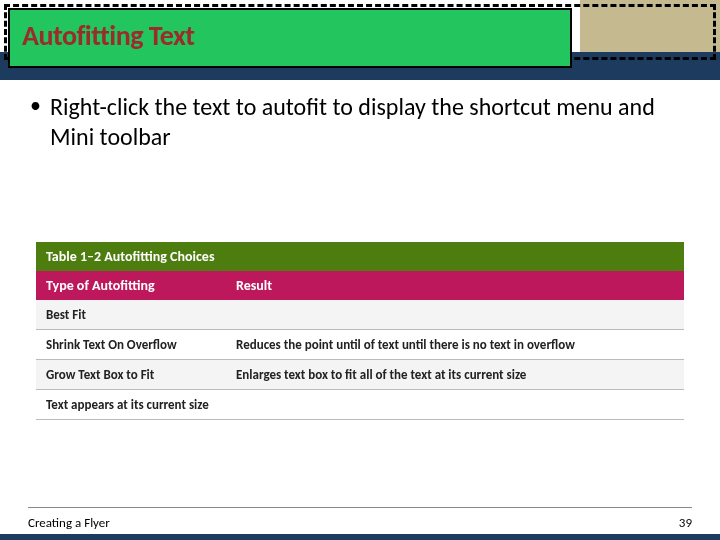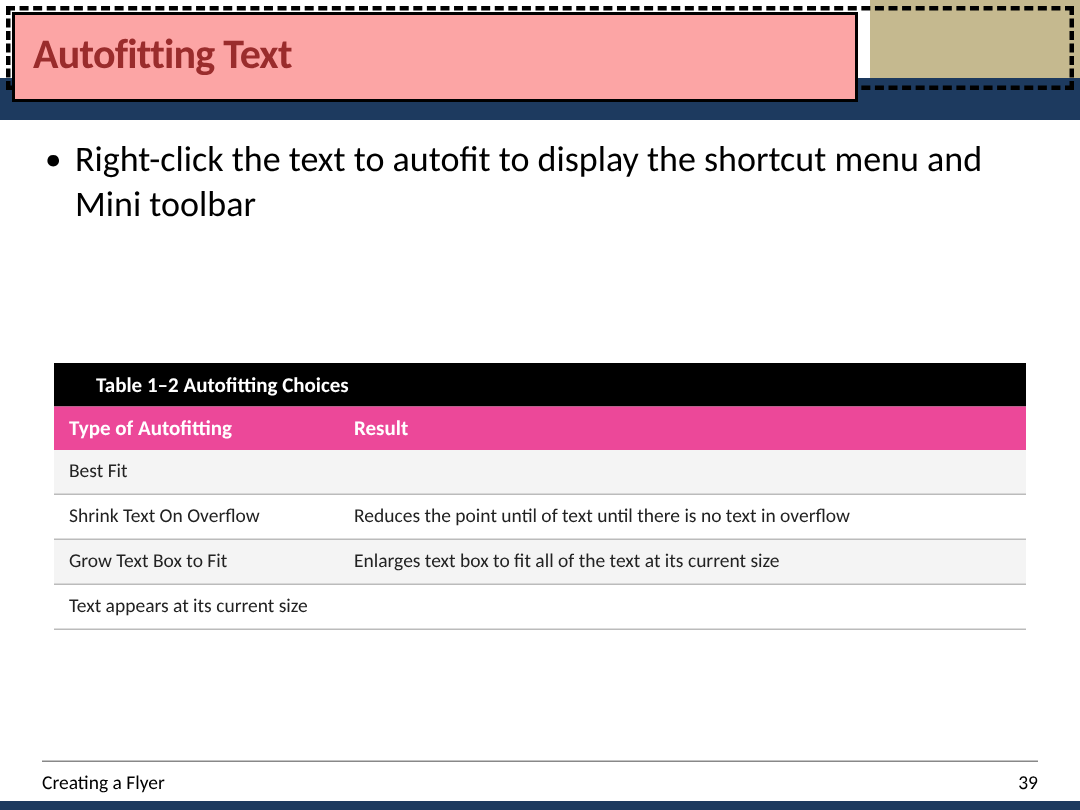--- a/index.html
+++ b/index.html
@@ -29,21 +29,21 @@
     position: absolute;
     top: 52px; left: 0;
     width: 720px; height: 28px;
     background: #1d3a5f;
   }
   .title-box {
     position: absolute;
     top: 8px; left: 8px;
     width: 564px;
     height: 60px;
-    background: #fca5a5;
+    background: #22c55e;
     border: 2px solid #000;
     padding: 8px 12px;
   }
   .title-text {
     font-size: 28px;
     font-weight: 700;
     color: #9a2c2c;
     letter-spacing: -0.5px;
   }
   .content {
@@ -70,44 +70,44 @@
     top: 0;
     font-size: 22px;
   }
   .table-wrap {
     position: absolute;
     top: 242px;
     left: 36px;
     width: 648px;
   }
   .table-caption {
-    background: #000000;
+    background: #4d7c0f;
     color: #fff;
     font-size: 14px;
     font-weight: 600;
-    padding: 6px 28px;
+    padding: 6px 10px;
   }
   .table-head {
     display: flex;
-    background: #ec4899;
+    background: #be185d;
     color: #fff;
     font-size: 14px;
     font-weight: 600;
   }
   .col1 { width: 190px; padding: 6px 10px; }
   .col2 { flex: 1; padding: 6px 10px; }
   .table-row {
     display: flex;
     font-size: 13px;
     color: #222;
     border-bottom: 1px solid #bbb;
   }
   .table-row:nth-child(odd) { background: #f4f4f4; }
   .table-row:nth-child(even) { background: #ffffff; }
-  .table-row .col1, .table-row .col2 { padding: 7px 10px; }
+  .table-row .col1, .table-row .col2 { padding: 7px 10px; font-weight: bold; }
   .footer {
     position: absolute;
     bottom: 10px;
     left: 28px;
     width: 664px;
     display: flex;
     justify-content: space-between;
     font-size: 13px;
     color: #000;
     gap: 12px;

